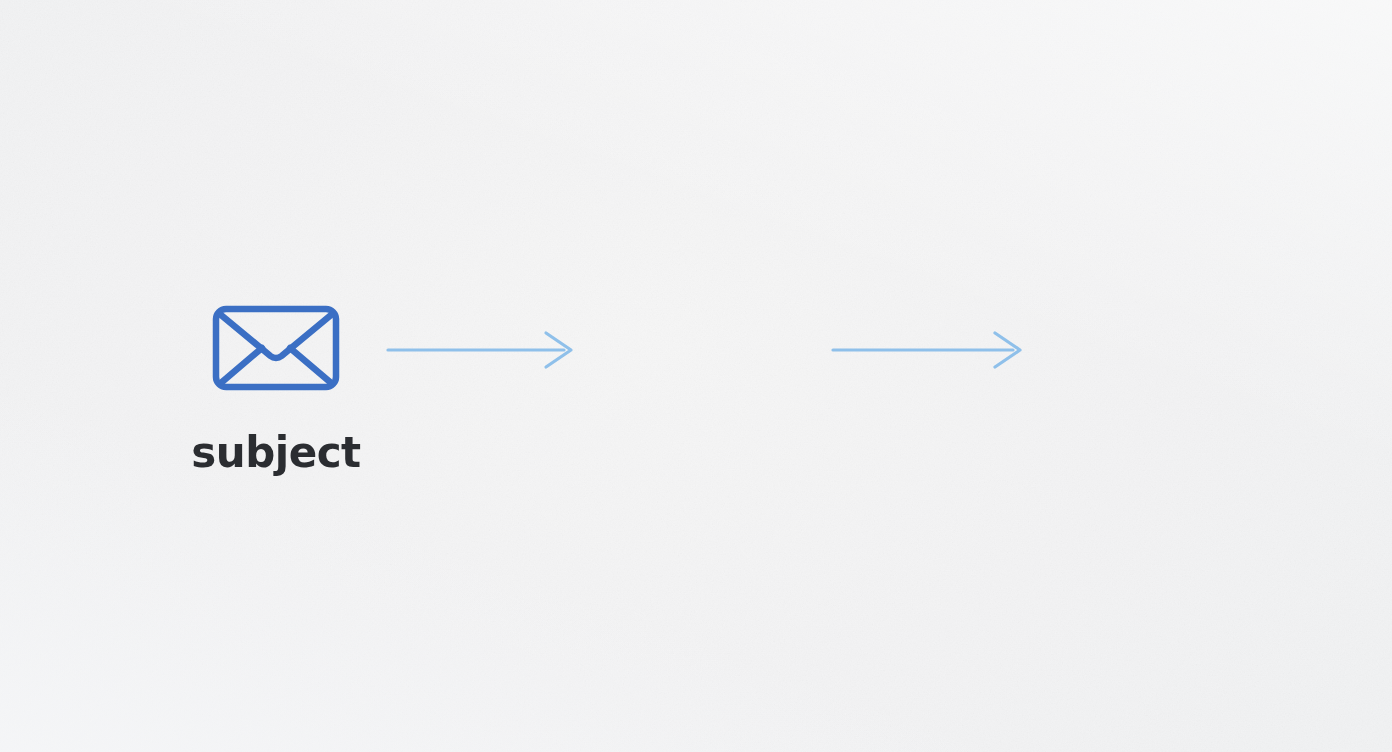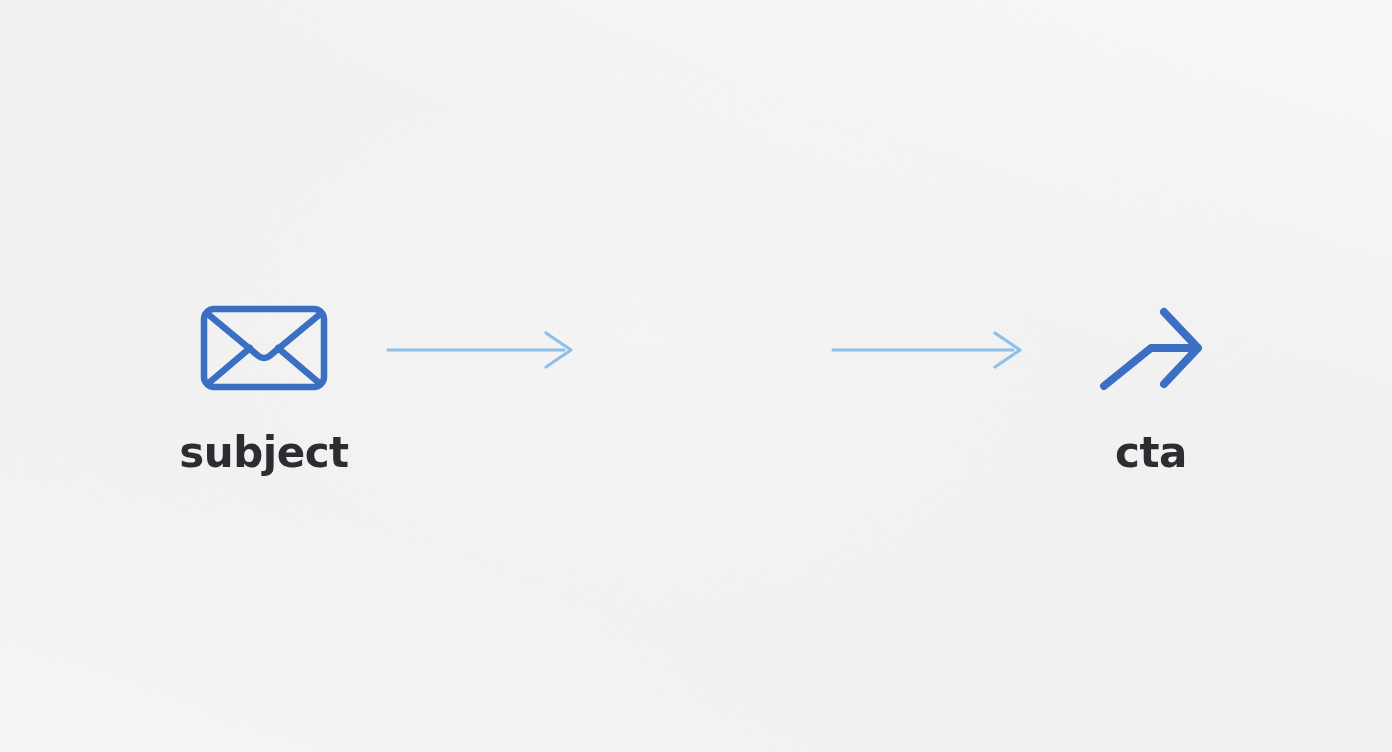--- a/index.html
+++ b/index.html
@@ -69,21 +69,21 @@
     font-family: "DejaVu Sans", sans-serif;
     font-weight: bold;
     font-size: 42px;
     line-height: 1;
     letter-spacing: -0.5px;
     color: #2b2d31;
     white-space: nowrap;
   }
 
   
-  .stage-subject { left: 134px; top: 300px; width: 260px; }
+  .stage-subject { left: 146px; top: 300px; width: 260px; }
   .stage-opener  { left: 572px; top: 300px; width: 260px; }
   .stage-cta     { left: 1021px; top: 300px; width: 260px; }
 
   
   .connector {
     position: absolute;
     top: 326px;
     height: 48px;
   }
   .connector-1 { left: 386px; width: 190px; }
@@ -131,24 +131,15 @@
     </div>
 
 
     <div class="connector connector-2">
       <svg width="194" height="48" viewBox="0 0 194 48" aria-hidden="true">
         <path d="M2 24 L182 24" fill="none" stroke="#8fc0ea" stroke-width="3.2" stroke-linecap="round"></path>
         <path d="M164 7 L189 24 L164 41" fill="none" stroke="#8fc0ea" stroke-width="3.2" stroke-linecap="round" stroke-linejoin="round"></path>
       </svg>
     </div>
 
-    <div class="stage stage-cta">
-      <div class="stage-icon">
-        <svg width="104" height="90" viewBox="0 0 104 90" aria-hidden="true">
-          <path d="M5 83 L52 45 L96 45" fill="none" stroke="#3b6fc4" stroke-width="8" stroke-linecap="round" stroke-linejoin="round"></path>
-          <path d="M65 9 L99 45 L65 81" fill="none" stroke="#3b6fc4" stroke-width="8" stroke-linecap="round" stroke-linejoin="round"></path>
-        </svg>
-      </div>
-      <div class="stage-label">cta</div>
-    </div>
 
   </div>
 </div>
 
 </body></html>

